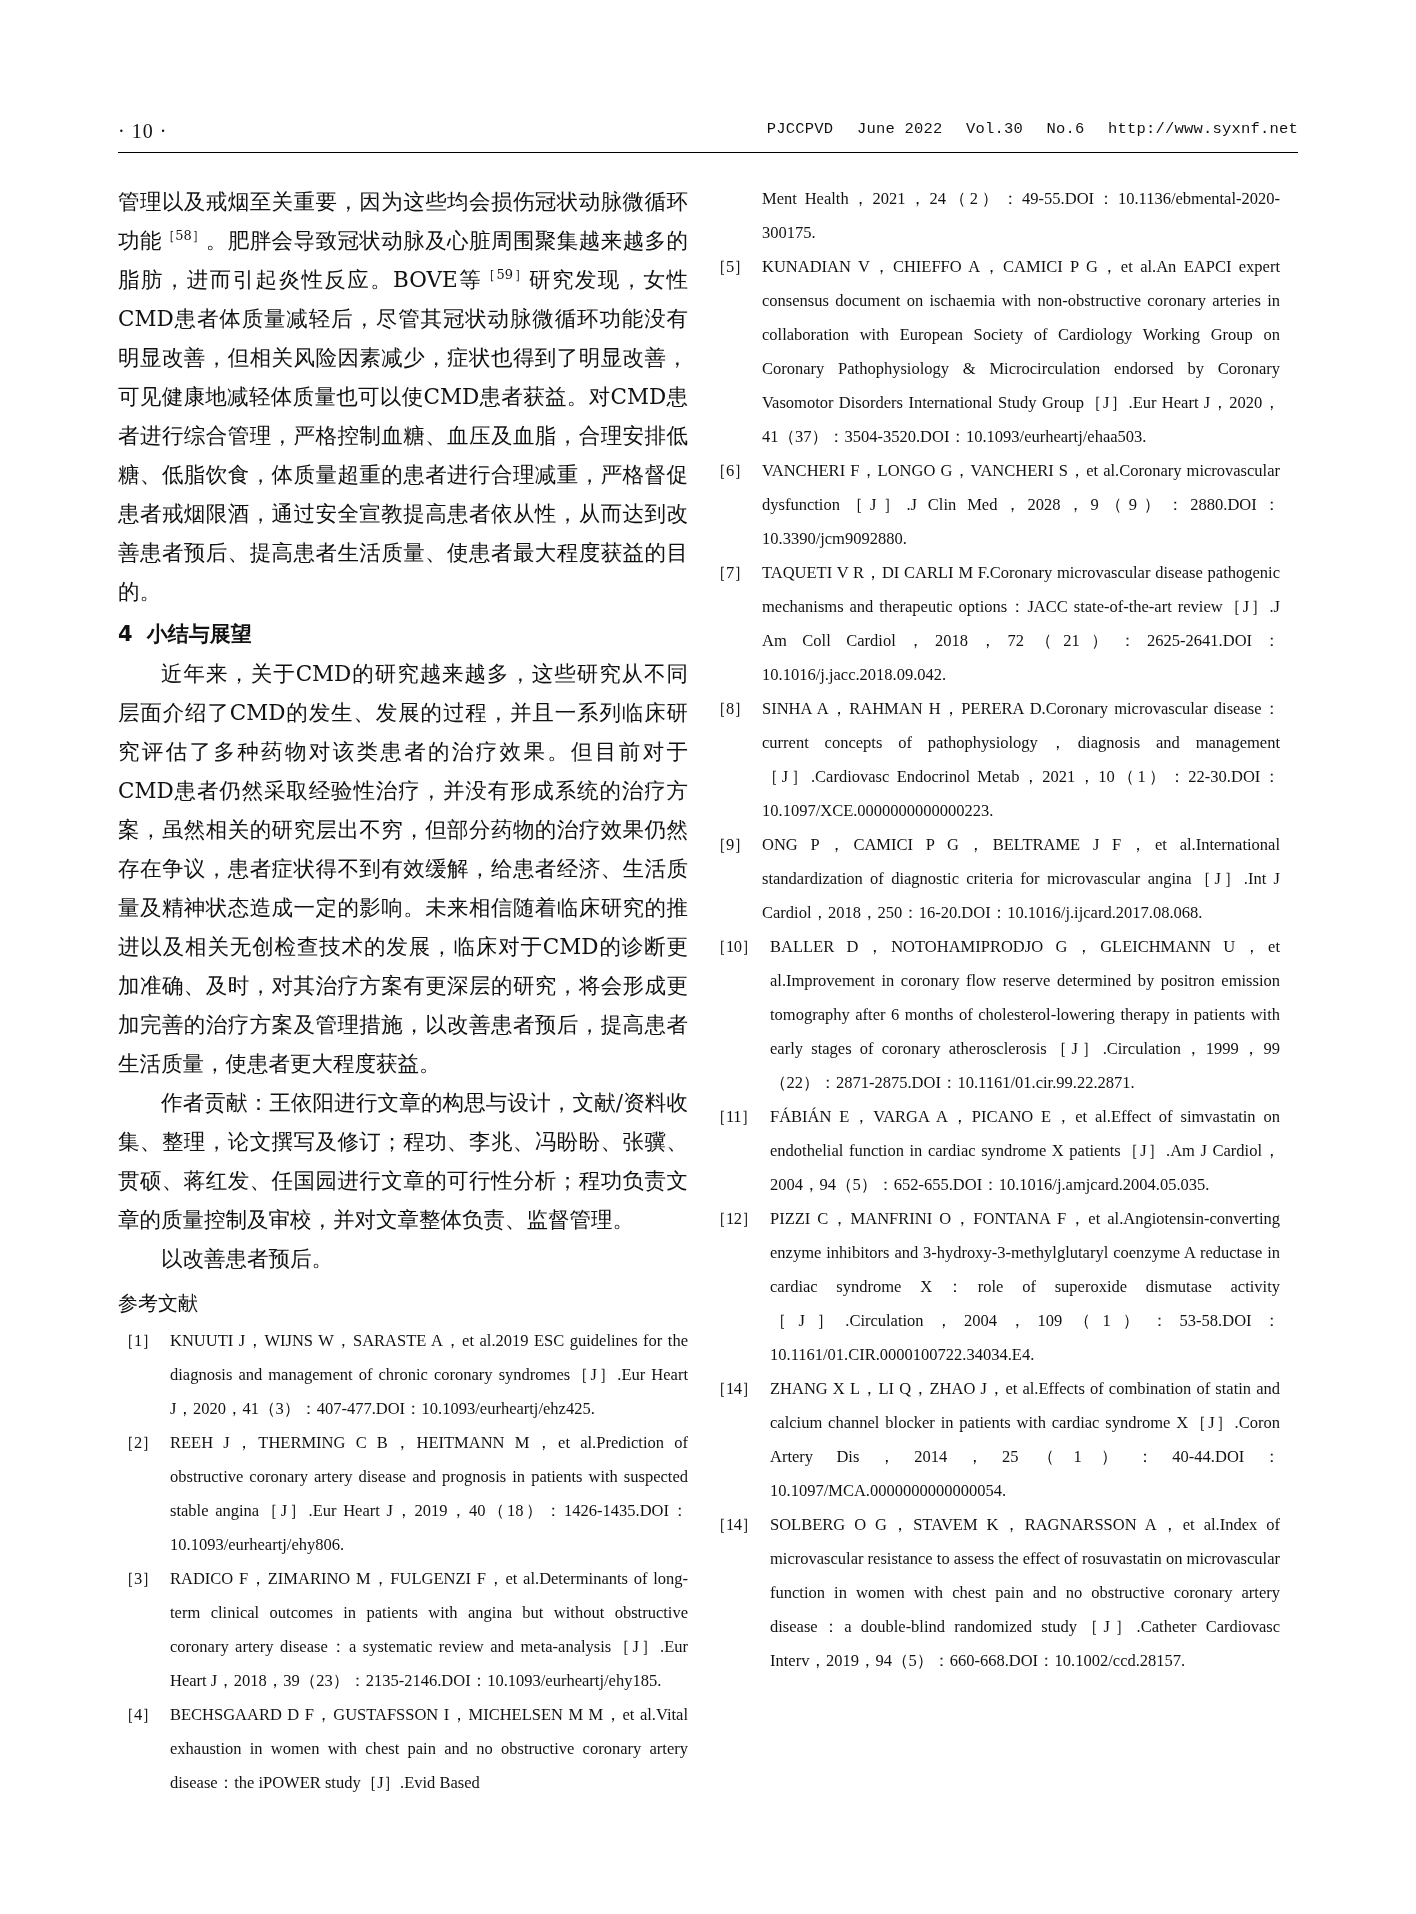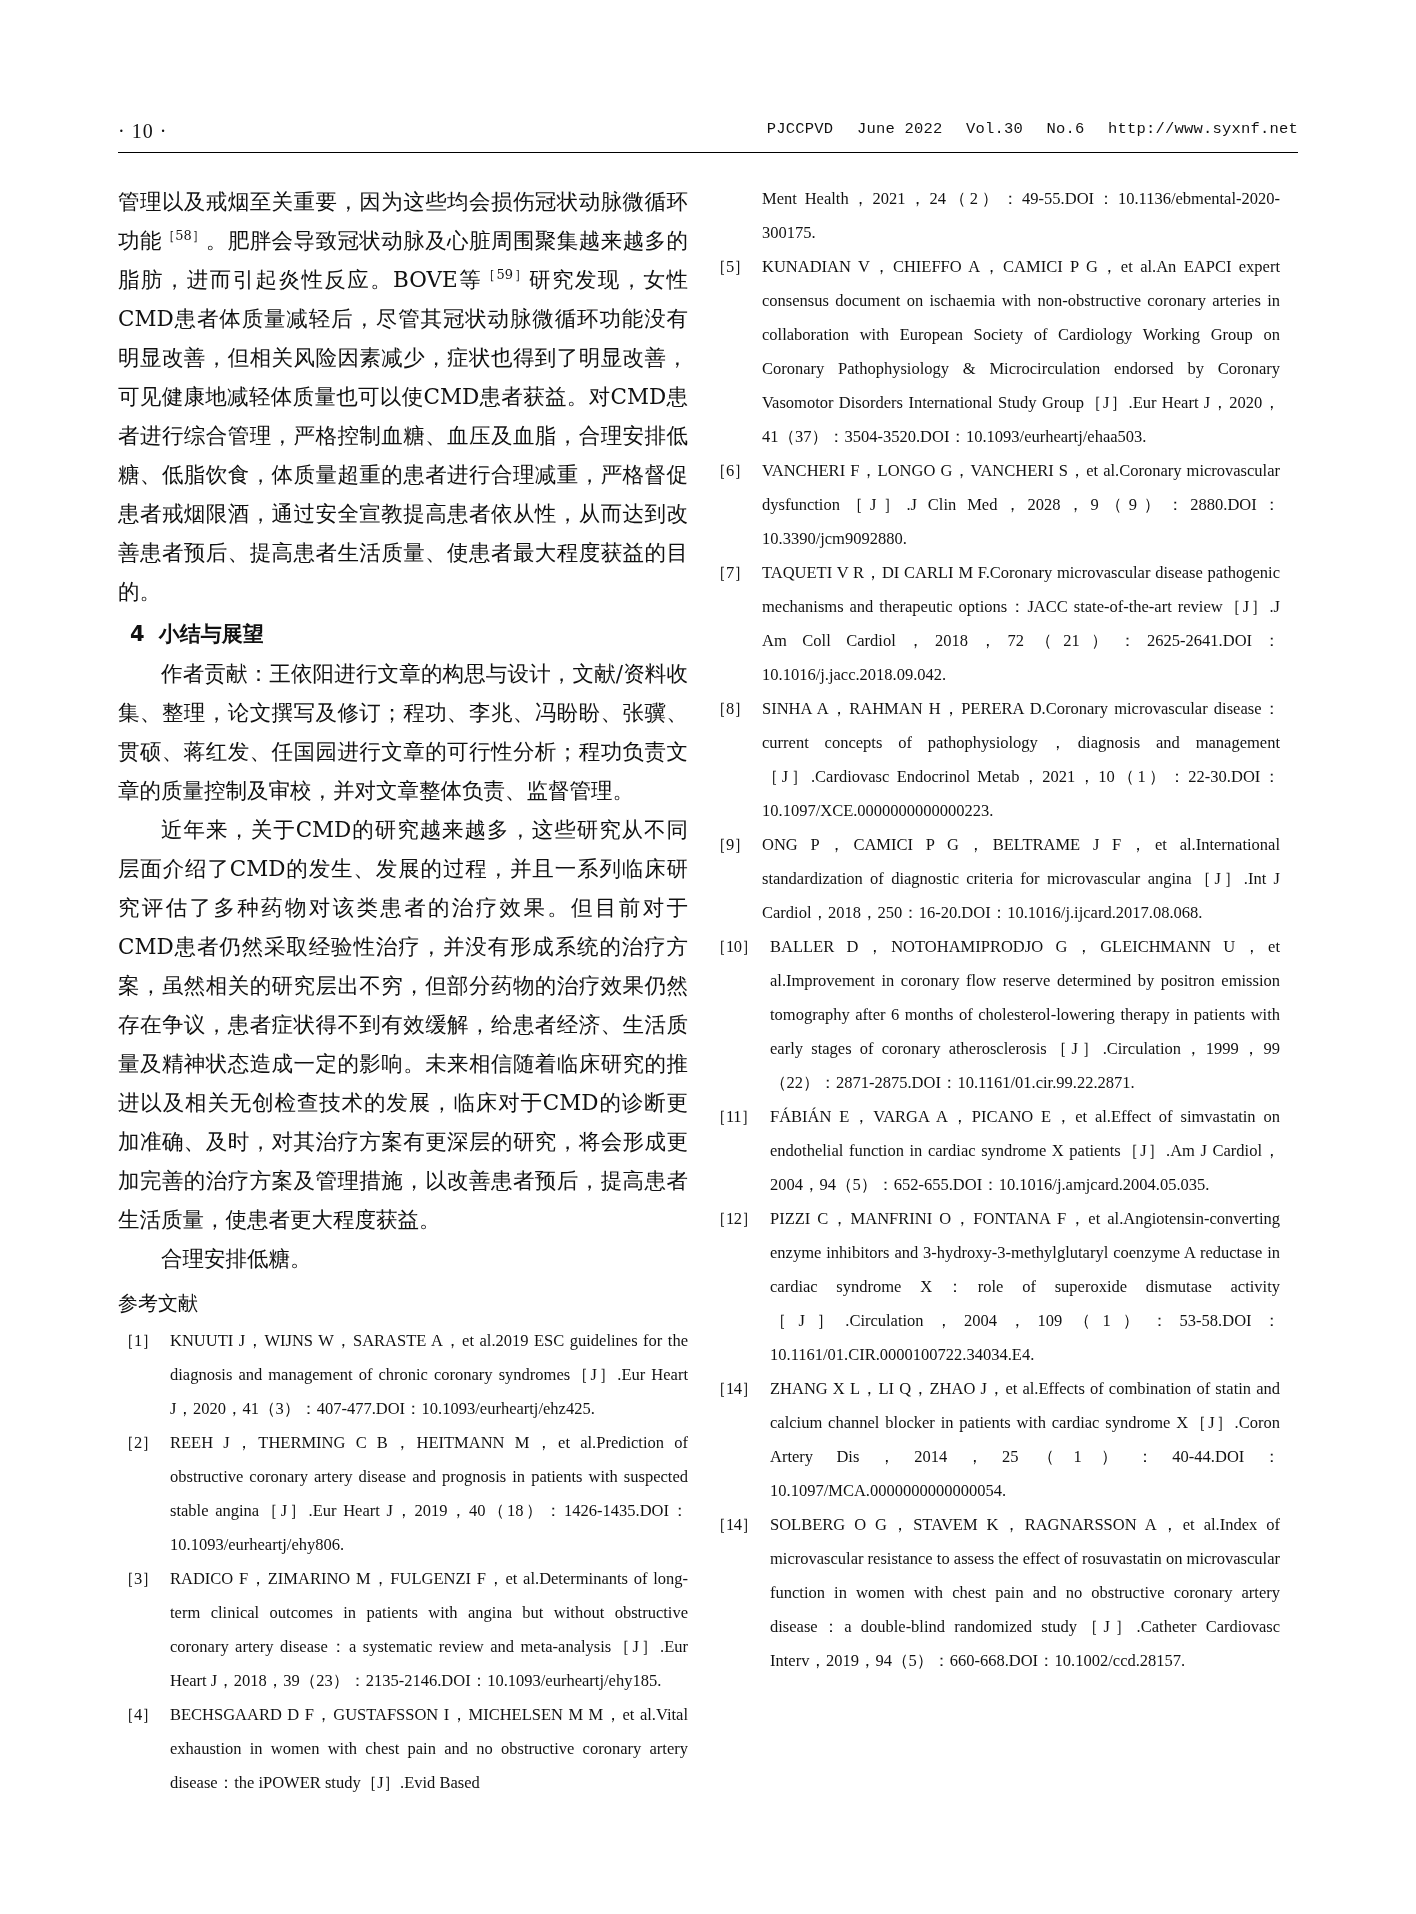--- a/index.html
+++ b/index.html
@@ -78,21 +78,21 @@
   .sup {
     font-size: 13px;
     vertical-align: super;
     line-height: 0;
   }
   .sec-head {
     font-family: "DejaVu Sans", sans-serif;
     font-weight: bold;
     font-size: 21px;
     line-height: 39px;
-    margin: 4px 0 0 12px;
+    margin: 4px 0 0 0;
   }
   .sec-head .num { margin-right: 14px; }
   .refs-head {
     font-family: "DejaVu Sans", sans-serif;
     font-weight: normal;
     font-size: 20px;
     line-height: 38px;
     margin: 6px 0 2px 0;
   }
   
@@ -136,23 +136,23 @@
   <div class="rule"></div>
 
   <div class="col col-left">
 
     <p class="cn-p"><span>管理以及戒烟至关重要，因为这些均会损伤冠状动脉微循环功能<span class="sup">［58］</span>。肥胖会导致冠状动脉及心脏周围聚集越来越多的脂肪，进而引起炎性反应。BOVE等<span class="sup">［59］</span>研究发现，女性CMD患者体质量减轻后，尽管其冠状动脉微循环功能没有明显改善，但相关风险因素减少，症状也得到了明显改善，可见健康地减轻体质量也可以使CMD患者获益。对CMD患者进行综合管理，严格控制血糖、血压及血脂，合理安排低糖、低脂饮食，体质量超重的患者进行合理减重，严格督促患者戒烟限酒，通过安全宣教提高患者依从性，从而达到改善患者预后、提高患者生活质量、使患者最大程度获益的目的。</span></p>
 
     <div class="sec-head">
       <span class="num">4</span><span>小结与展望</span>
     </div>
 
+    <p class="cn-p indent">近年来，关于CMD的研究越来越多，这些研究从不同层面介绍了CMD的发生、发展的过程，并且一系列临床研究评估了多种药物对该类患者的治疗效果。但目前对于CMD患者仍然采取经验性治疗，并没有形成系统的治疗方案，虽然相关的研究层出不穷，但部分药物的治疗效果仍然存在争议，患者症状得不到有效缓解，给患者经济、生活质量及精神状态造成一定的影响。未来相信随着临床研究的推进以及相关无创检查技术的发展，临床对于CMD的诊断更加准确、及时，对其治疗方案有更深层的研究，将会形成更加完善的治疗方案及管理措施，以改善患者预后，提高患者生活质量，使患者更大程度获益。</p>
     <p class="cn-p indent">作者贡献：王依阳进行文章的构思与设计，文献/资料收集、整理，论文撰写及修订；程功、李兆、冯盼盼、张骥、贯硕、蒋红发、任国园进行文章的可行性分析；程功负责文章的质量控制及审校，并对文章整体负责、监督管理。</p>
-    <p class="cn-p indent">近年来，关于CMD的研究越来越多，这些研究从不同层面介绍了CMD的发生、发展的过程，并且一系列临床研究评估了多种药物对该类患者的治疗效果。但目前对于CMD患者仍然采取经验性治疗，并没有形成系统的治疗方案，虽然相关的研究层出不穷，但部分药物的治疗效果仍然存在争议，患者症状得不到有效缓解，给患者经济、生活质量及精神状态造成一定的影响。未来相信随着临床研究的推进以及相关无创检查技术的发展，临床对于CMD的诊断更加准确、及时，对其治疗方案有更深层的研究，将会形成更加完善的治疗方案及管理措施，以改善患者预后，提高患者生活质量，使患者更大程度获益。</p>
-    <p class="cn-p indent">合理安排低糖。</p>
+    <p class="cn-p indent">以改善患者预后。</p>
 
     <div class="refs-head">参考文献</div>
 
     <p class="ref">
       <span class="label">［1］</span>
       <span class="ref-body">KNUUTI J，WIJNS W，SARASTE A，et al.2019 ESC guidelines for the diagnosis and management of chronic coronary syndromes［J］.Eur Heart J，2020，41（3）：407-477.DOI：10.1093/eurheartj/ehz425.</span>
     </p>
     <p class="ref">
       <span class="label">［2］</span>
       <span class="ref-body">REEH J，THERMING C B，HEITMANN M，et al.Prediction of obstructive coronary artery disease and prognosis in patients with suspected stable angina［J］.Eur Heart J，2019，40（18）：1426-1435.DOI：10.1093/eurheartj/ehy806.</span>

